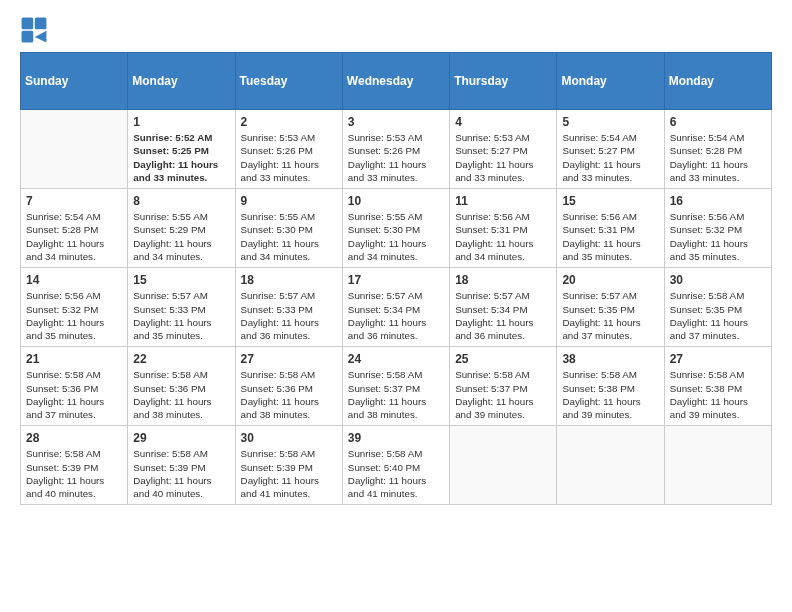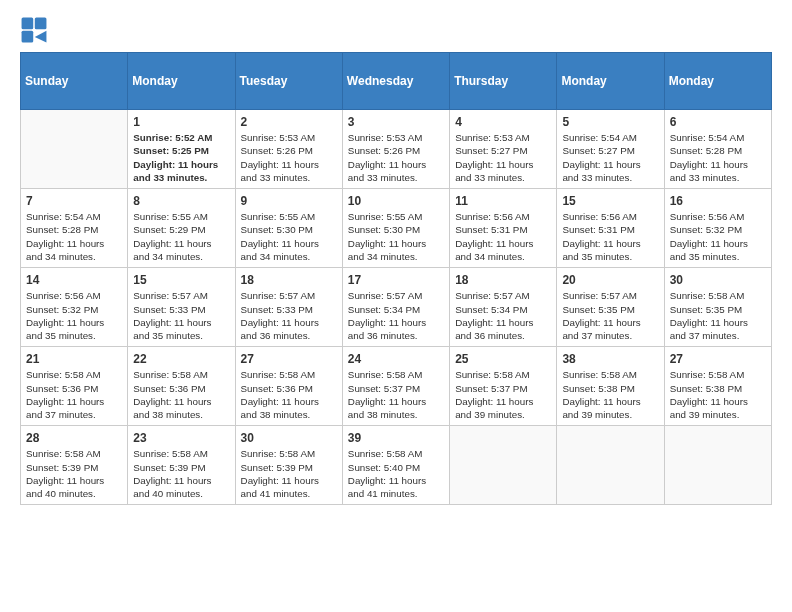--- a/index.html
+++ b/index.html
@@ -328,21 +328,21 @@
         </tr>
         <tr>
           <td>
             <span class="day-num">28</span>
             <div class="day-info" style="white-space: pre-line;">Sunrise: 5:58 AM
 Sunset: 5:39 PM
 Daylight: 11 hours
 and 40 minutes.</div>
           </td>
           <td>
-            <span class="day-num">23</span>
+            <span class="day-num">29</span>
             <div class="day-info" style="white-space: pre-line;">Sunrise: 5:58 AM
 Sunset: 5:39 PM
 Daylight: 11 hours
 and 40 minutes.</div>
           </td>
           <td>
             <span class="day-num">30</span>
             <div class="day-info" style="white-space: pre-line;">Sunrise: 5:58 AM
 Sunset: 5:39 PM
 Daylight: 11 hours

